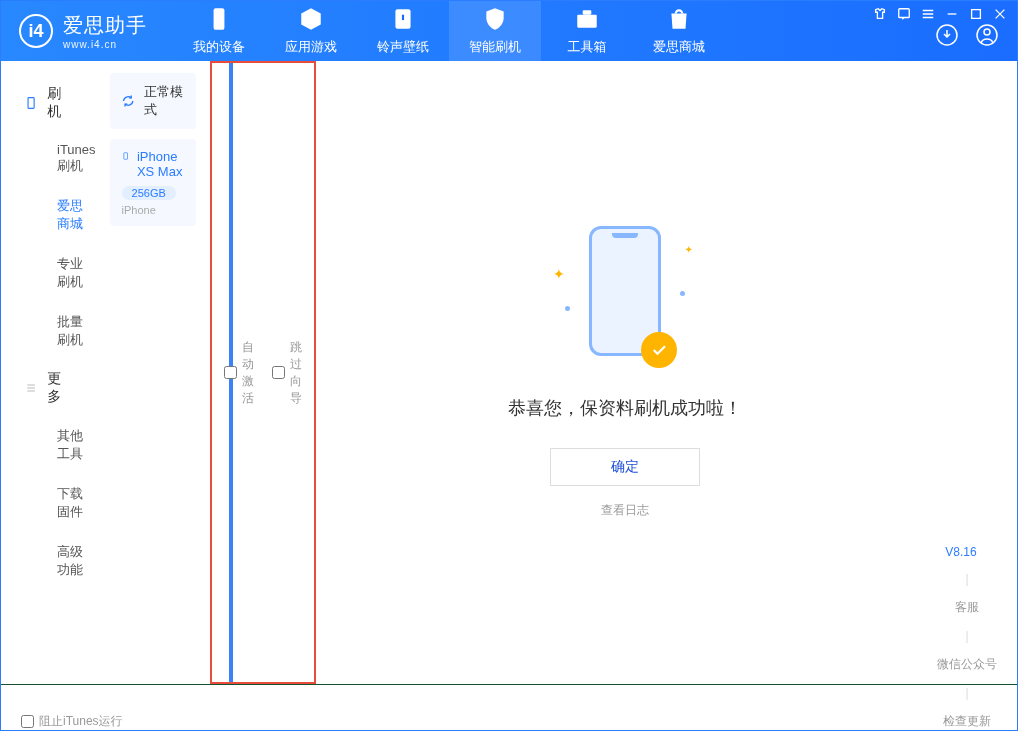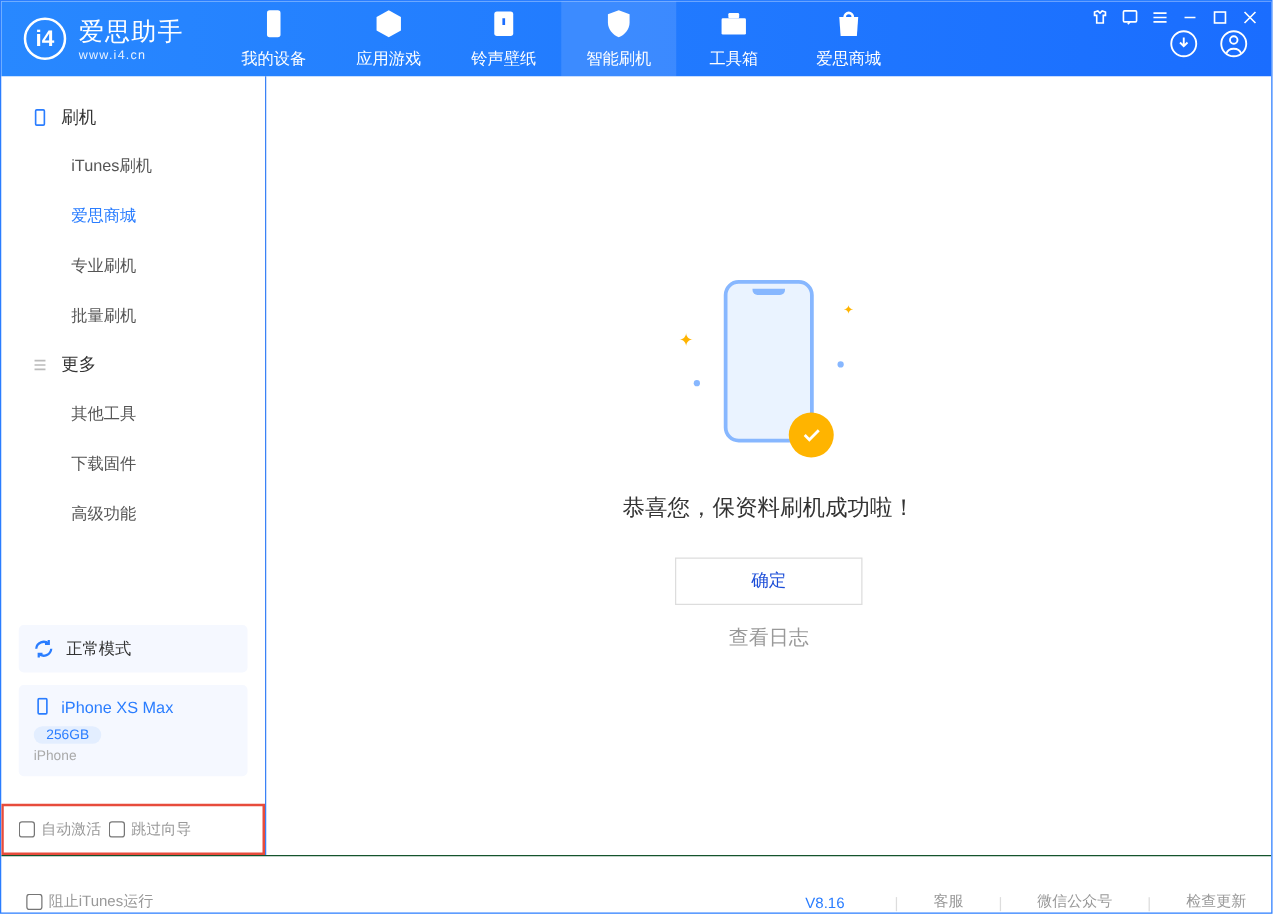--- a/index.html
+++ b/index.html
@@ -15,55 +15,55 @@
 .nav-tab { width: 92px; display: flex; flex-direction: column; align-items: center; justify-content: center; cursor: pointer; font-size: 13px; gap: 6px; }
 .nav-tab.active { background: rgba(255,255,255,.12); }
 .nav-tab svg { width: 26px; height: 26px; fill: #fff; }
 .win-controls { position: absolute; top: 6px; right: 10px; display: flex; gap: 10px; align-items: center; }
 .win-controls svg { width: 14px; height: 14px; stroke: #fff; fill: none; stroke-width: 1.5; cursor: pointer; }
 .header-right { position: absolute; right: 18px; bottom: 14px; display: flex; gap: 16px; }
 .header-right svg { width: 24px; height: 24px; stroke: #fff; fill: none; stroke-width: 1.5; cursor: pointer; }
 
 
 .body { display: flex; height: calc(731px - 76px - 30px - 2px); }
-.sidebar { width: 212px; border-right: 1px solid #3b82f6; display: flex; flex-direction: column; }
+.sidebar { width: 232px; border-right: 4px solid #3b82f6; display: flex; flex-direction: row; }
 .sidebar-scroll { flex: 1; padding-top: 14px; }
 .section-header { display: flex; align-items: center; gap: 10px; padding: 10px 24px; font-size: 14px; color: #333; font-weight: 500; }
 .section-header svg { width: 14px; height: 14px; }
 .sidebar-item { padding: 11px 0 11px 56px; font-size: 13px; color: #555; cursor: pointer; }
 .sidebar-item.active { color: #2a7dff; }
 
 .device-panel { padding: 12px 14px; }
 .device-card { background: #f5f8ff; border-radius: 4px; padding: 10px 12px; margin-bottom: 10px; display: flex; align-items: center; gap: 10px; font-size: 13px; color: #333; }
 .device-card.info { display: block; }
 .device-name { color: #2a7dff; font-size: 13px; font-weight: 500; margin-bottom: 6px; display: flex; gap: 8px; }
 .storage-badge { display: inline-block; background: #e3eeff; color: #2a7dff; border-radius: 10px; padding: 1px 10px; font-size: 11px; margin-bottom: 4px; }
 .device-type { color: #aaa; font-size: 11px; }
 
-.checkbox-row { border: 2px solid #e74c3c; padding: 10px 12px; display: flex; gap: 6px; font-size: 12px; color: #999; }
+.checkbox-row { border: 2px solid #e74c3c; padding: 10px 12px; display: flex; gap: 18px; font-size: 12px; color: #999; }
 .checkbox-row label { display: flex; align-items: center; gap: 5px; cursor: pointer; }
 .checkbox-row input { width: 13px; height: 13px; }
 
 
 .main { flex: 1; display: flex; flex-direction: column; align-items: center; justify-content: center; }
 .illustration { position: relative; width: 180px; height: 150px; margin-bottom: 20px; }
 .phone { position: absolute; left: 50%; top: 0; transform: translateX(-50%); width: 72px; height: 130px; border: 3px solid #87b7ff; border-radius: 12px; background: #eaf3ff; }
 .phone::before { content: ""; position: absolute; top: 4px; left: 50%; transform: translateX(-50%); width: 26px; height: 5px; background: #87b7ff; border-radius: 0 0 4px 4px; }
 .check-badge { position: absolute; right: 38px; bottom: 8px; width: 36px; height: 36px; background: #ffb400; border-radius: 50%; display: flex; align-items: center; justify-content: center; }
 .check-badge svg { width: 18px; height: 18px; stroke: #fff; stroke-width: 3; fill: none; }
 .star { position: absolute; color: #ffb400; }
 .dot { position: absolute; width: 5px; height: 5px; background: #87b7ff; border-radius: 50%; }
 .success-text { font-size: 18px; color: #333; margin-bottom: 28px; }
 .ok-btn { width: 150px; height: 38px; border: 1px solid #ddd; background: #fff; font-size: 14px; color: #1d4ed8; cursor: pointer; margin-bottom: 16px; }
-.log-link { font-size: 16px; color: #999; cursor: pointer; }
+.log-link { font-size: 12px; color: #999; cursor: pointer; }
 
 
 .footer { height: 46px; border-top: 1px solid #14532d; display: flex; align-items: flex-end; padding: 0 20px; font-size: 12px; color: #999; }
 .footer label { display: flex; align-items: center; gap: 5px; }
-.footer-right { margin-left: auto; display: flex; align-items: center; gap: 28px; }
+.footer-right { margin-left: auto; display: flex; align-items: center; gap: 13px; flex-direction: column; }
 .footer-right span { cursor: pointer; }
 .divider { color: #ddd; }
 .version { color: #2a7dff; margin-right: 12px; }
 </style>
 </head>
 <body>
 
 <div class="header">
   <div class="logo-area">
     <div class="logo-icon">i4</div>

